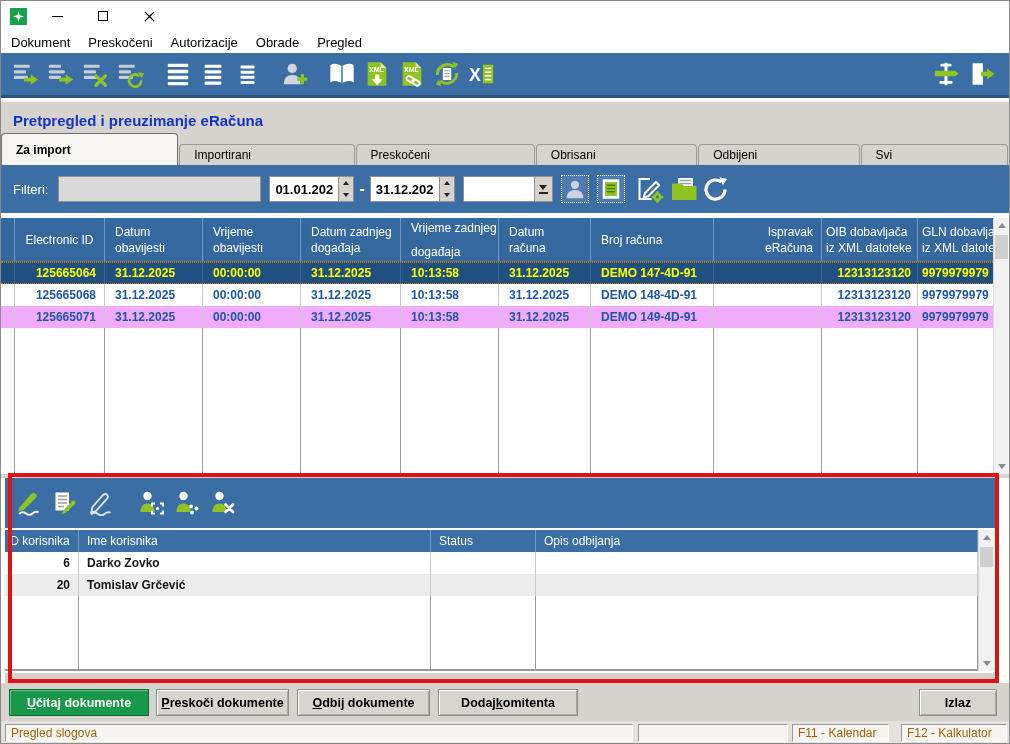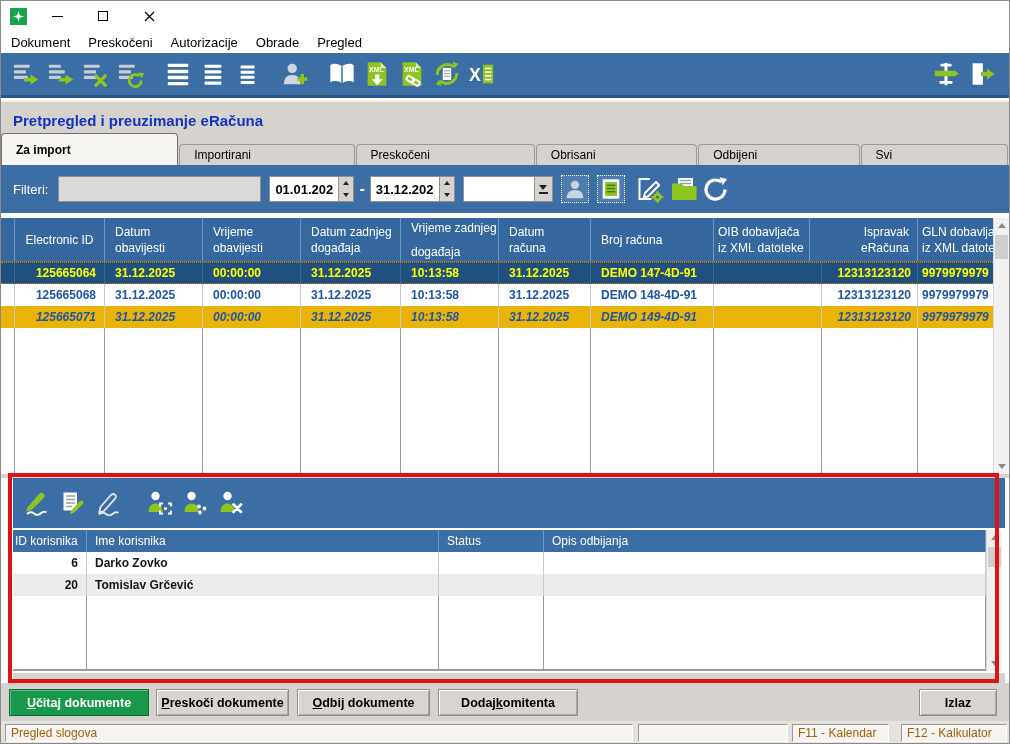--- a/index.html
+++ b/index.html
@@ -62,21 +62,21 @@
   .grid{position:absolute;left:0;top:217px;width:100%;height:256px;background:#fff;}
   .g-header{display:flex;height:44px;background:#35689e;border-bottom:1px dotted #c87800;}
   .hc{color:#fff;font-size:12px;display:flex;flex-direction:column;justify-content:center;
     border-right:1px solid #6e98c4;overflow:hidden;white-space:nowrap;padding-left:10px;line-height:16px;cursor:pointer;}
   .hc span:empty{display:none;}
   .g-row{display:flex;height:22px;}
   .gc{height:22px;line-height:22px;font-size:12px;font-weight:bold;color:#1f55a8;
     border-right:1px solid #c9c9c9;overflow:hidden;white-space:nowrap;padding-left:10px;}
   .g-row.sel{background:#20507f;border-top:1px dotted #c87800;border-bottom:1px dotted #c87800;}
   .g-row.sel .gc{color:#ffff00;border-right-color:#3a6694;line-height:20px;height:20px;}
-  .g-row.alt{background:#eab308;font-style:italic;}
+  .g-row.alt{background:#f0abfc;}
   .col0{width:14px;padding-left:0;}
   .col1{width:90px;}.col2{width:98px;}.col3{width:98px;}.col4{width:100px;}
   .col5{width:98px;gap:8px;}.col6{width:92px;}.col7{width:123px;}.col8{width:108px;}
   .col9{width:96px;}.col10{width:77px;padding-left:4px;}
   .hc.col1{align-items:center;padding-left:0;}
   .hc.col8{align-items:flex-end;padding-right:8px;}
   .hc.col9,.hc.col10{padding-left:4px;}
   .gc.col1{text-align:right;padding-right:8px;padding-left:0;}
   .gc.col9{text-align:right;padding-right:6px;padding-left:0;}
   .g-empty{display:flex;height:145px;}
@@ -84,21 +84,21 @@
   
   .vscroll{position:absolute;right:0;width:16px;background:#f1f1f1;border-left:1px solid #d8d8d8;}
   .sb-arr{position:absolute;left:0;width:15px;height:15px;display:flex;align-items:center;justify-content:center;cursor:pointer;}
   .sb-arr.up{top:0;}.sb-arr.dn{bottom:0;}
   .sb-tri-up{width:0;height:0;border-left:4px solid transparent;border-right:4px solid transparent;border-bottom:5px solid #8a8a8a;}
   .sb-tri-dn{width:0;height:0;border-left:4px solid transparent;border-right:4px solid transparent;border-top:5px solid #8a8a8a;}
   .sb-thumb{position:absolute;left:1px;width:13px;background:#cfcfcf;cursor:pointer;}
   
   .divider{position:absolute;left:0;top:473px;width:100%;height:4px;background:#d6d3ce;}
   
-  .panel{position:absolute;left:12px;top:477px;width:992px;height:205px;background:#fff;}
+  .panel{position:absolute;left:4px;top:477px;width:992px;height:205px;background:#fff;}
   .p-toolbar{position:absolute;left:0;top:0;width:100%;height:50px;background:#3a6ea5;
     display:flex;align-items:center;padding-left:10px;}
   .pbtn{width:28px;height:28px;margin-right:8px;display:flex;align-items:center;justify-content:center;cursor:pointer;}
   .pgap{margin-left:14px;}
   .s-header{position:absolute;left:0;top:52px;width:973px;height:22px;background:#3a6ea5;display:flex;}
   .shc{color:#fff;font-size:12px;line-height:22px;border-right:1px solid #6d9ac6;
     overflow:hidden;white-space:nowrap;padding-left:8px;cursor:pointer;}
   .s-row{display:flex;height:22px;width:973px;}
   .sc{height:22px;line-height:22px;font-size:12px;font-weight:600;color:#151515;
     border-right:1px solid #c9c9c9;overflow:hidden;white-space:nowrap;padding-left:8px;}
@@ -415,27 +415,27 @@
           <span>Vrijeme zadnjeg</span>
           <span>događaja</span>
         </div>
       <div class="hc col6">
           <span>Datum</span>
           <span>računa</span>
         </div>
       <div class="hc col7">
           <span>Broj računa</span>
         </div>
+      <div class="hc col8">
+          <span>Ispravak</span>
+          <span>eRačuna</span>
+        </div>
       <div class="hc col9">
           <span>OIB dobavljača</span>
           <span>iz XML datoteke</span>
-        </div>
-      <div class="hc col8">
-          <span>Ispravak</span>
-          <span>eRačuna</span>
         </div>
       <div class="hc col10">
           <span>GLN dobavljača</span>
           <span>iz XML datoteke</span>
         </div>
     </div>
     <div class="g-row sel">
       <div class="gc col0"></div>
       <div class="gc col1">125665064</div>
       <div class="gc col2">31.12.2025</div>

